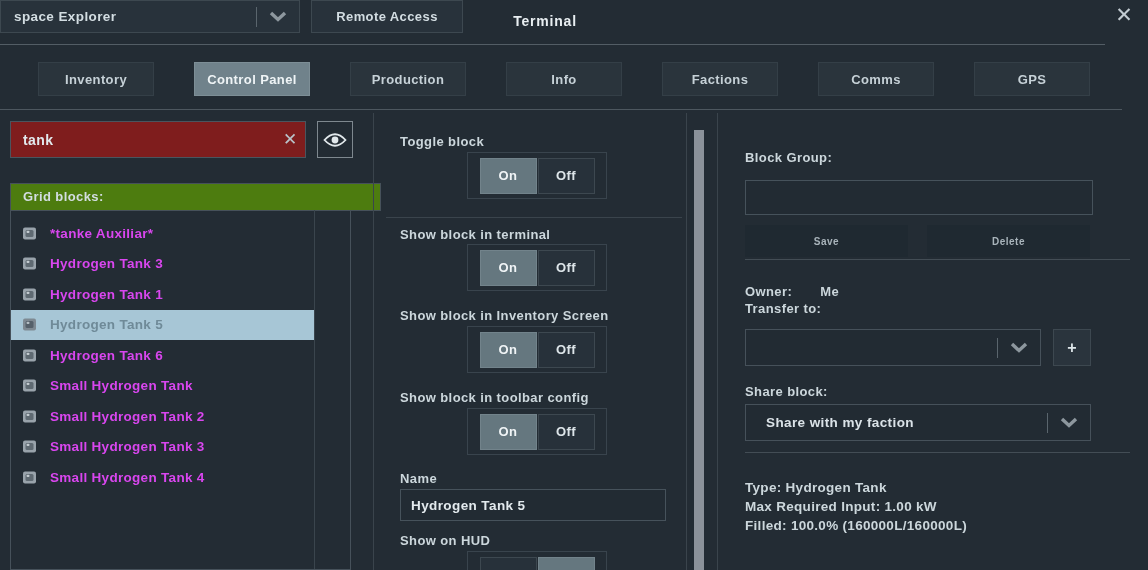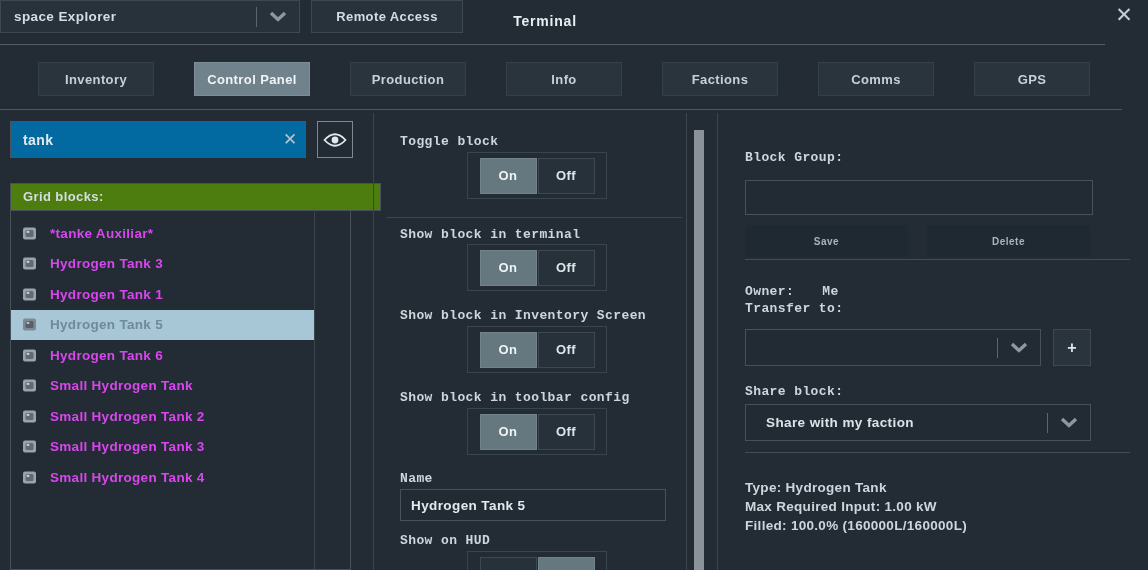--- a/index.html
+++ b/index.html
@@ -5,21 +5,21 @@
   html,body{margin:0;padding:0;background:#10161b;}
   .screen{
     position:relative;width:1148px;height:570px;overflow:hidden;
     background:#232c34;
     font-family:"Liberation Sans", sans-serif;
     color:#d3dde2;
     padding-left:16px;
     -webkit-font-smoothing:antialiased;
   }
   .abs{position:absolute;}
-  .lbl{font-size:13px;font-weight:700;letter-spacing:.4px;color:#ccd7dc;font-family:Liberation Mono, monospace;}
+  .lbl{font-size:13px;font-weight:700;letter-spacing:.4px;color:#ccd7dc;}
 
   
   .grid-dd{left:0;top:0;width:300px;height:33px;background:#28323b;border:1px solid #3d4850;
     box-sizing:border-box;display:flex;align-items:center;cursor:pointer;}
   .grid-dd .val{flex:1;padding-left:13px;font-size:13.5px;font-weight:700;letter-spacing:.4px;}
   .dd-sep{width:1px;height:20px;background:#5a656d;}
   .chev-cell{width:42px;display:flex;align-items:center;justify-content:center;}
   .remote-btn{left:311px;top:0;width:152px;height:33px;background:#28323b;border:1px solid #3d4850;
     box-sizing:border-box;display:flex;align-items:center;justify-content:center;
     font-size:13px;font-weight:700;letter-spacing:.4px;cursor:pointer;}
@@ -31,21 +31,21 @@
 
   
   .tabbar{left:0;top:62px;width:1090px;height:34px;display:flex;gap:2px;}
   .tab{flex:1;background:#2a343c;border:1px solid #343f47;box-sizing:border-box;
     display:flex;align-items:center;justify-content:center;
     font-size:13px;font-weight:700;letter-spacing:.4px;color:#c6d1d7;cursor:pointer;margin-left:38px;}
   .tab.active{background:#70828b;border-color:#7d8e96;color:#eff4f6;}
 
   
   .search-box{left:10px;top:121px;width:296px;height:37px;border:1px solid #4a555e;box-sizing:border-box;
-    background:#0369a1;display:flex;align-items:center;}
+    background:#7f1d1d;display:flex;align-items:center;}
   .search-box input{flex:1;background:transparent;border:none;outline:none;color:#e3eaee;
     font-family:"Liberation Sans",sans-serif;font-size:14px;font-weight:700;letter-spacing:.4px;padding:0 0 0 12px;}
   .clear-x{width:30px;text-align:center;font-size:17px;color:#b9c3c9;cursor:pointer;font-weight:400;}
   .eye-btn{left:317px;top:121px;width:36px;height:37px;border:1px solid #7e888f;box-sizing:border-box;
     background:#222b33;display:flex;align-items:center;justify-content:center;cursor:pointer;}
   .list-hdr{left:10px;top:183px;width:371px;height:28px;background:#4d7c0f;border:1px solid #46515a;
     box-sizing:border-box;line-height:26px;padding-left:12px;font-size:13px;font-weight:700;letter-spacing:.4px;}
   .list-box{left:10px;top:210px;width:341px;height:360px;border:1px solid #46515a;border-top:none;
     box-sizing:border-box;padding-top:8px;}
   .list-track{position:absolute;left:303px;top:0;bottom:0;width:1px;background:#3a454d;}

